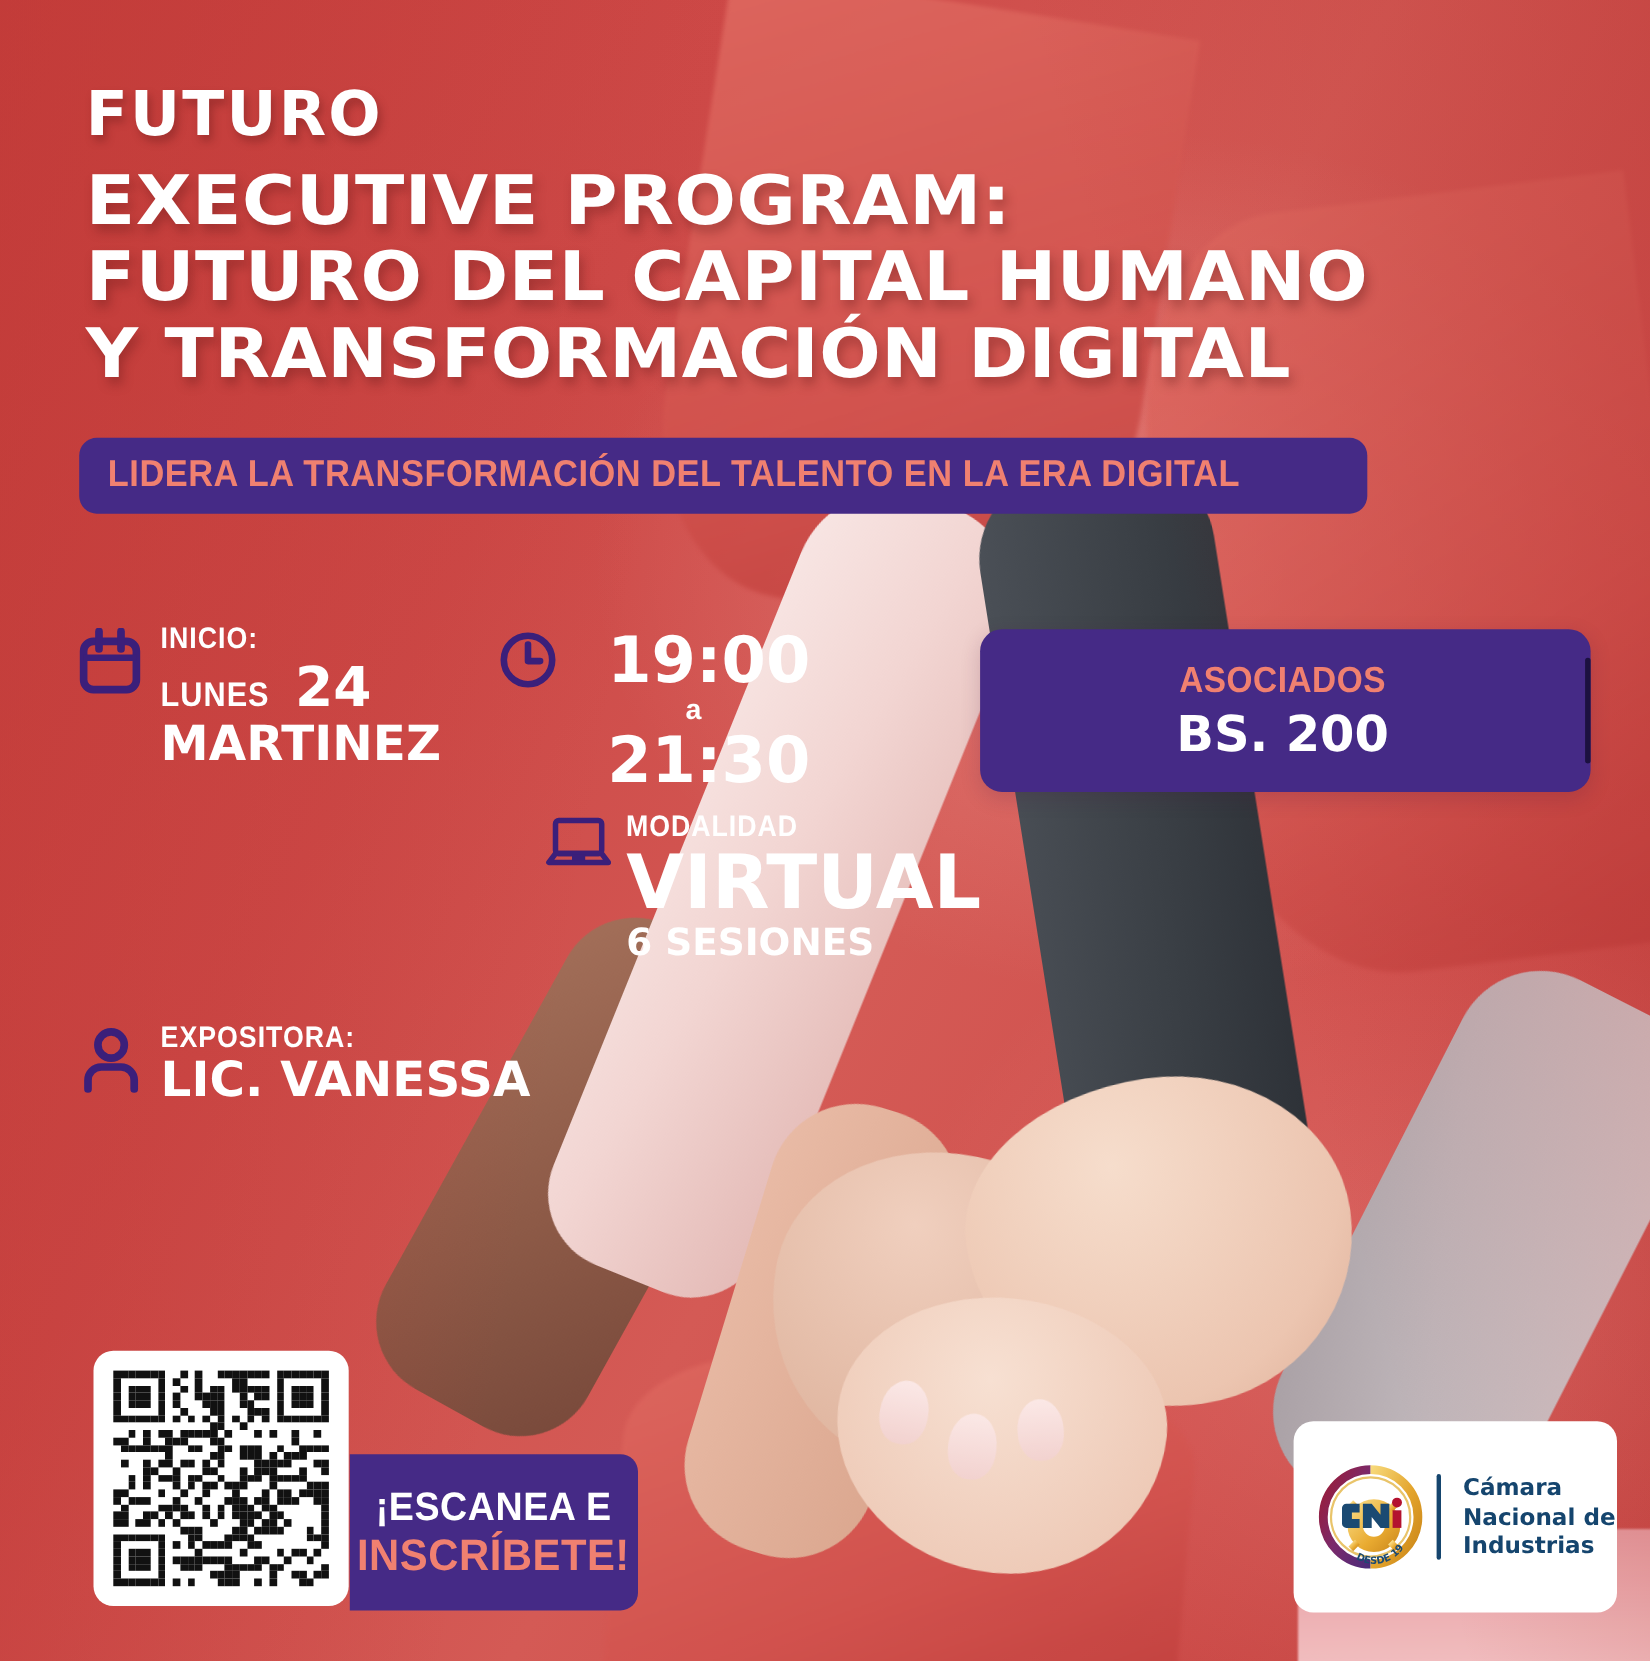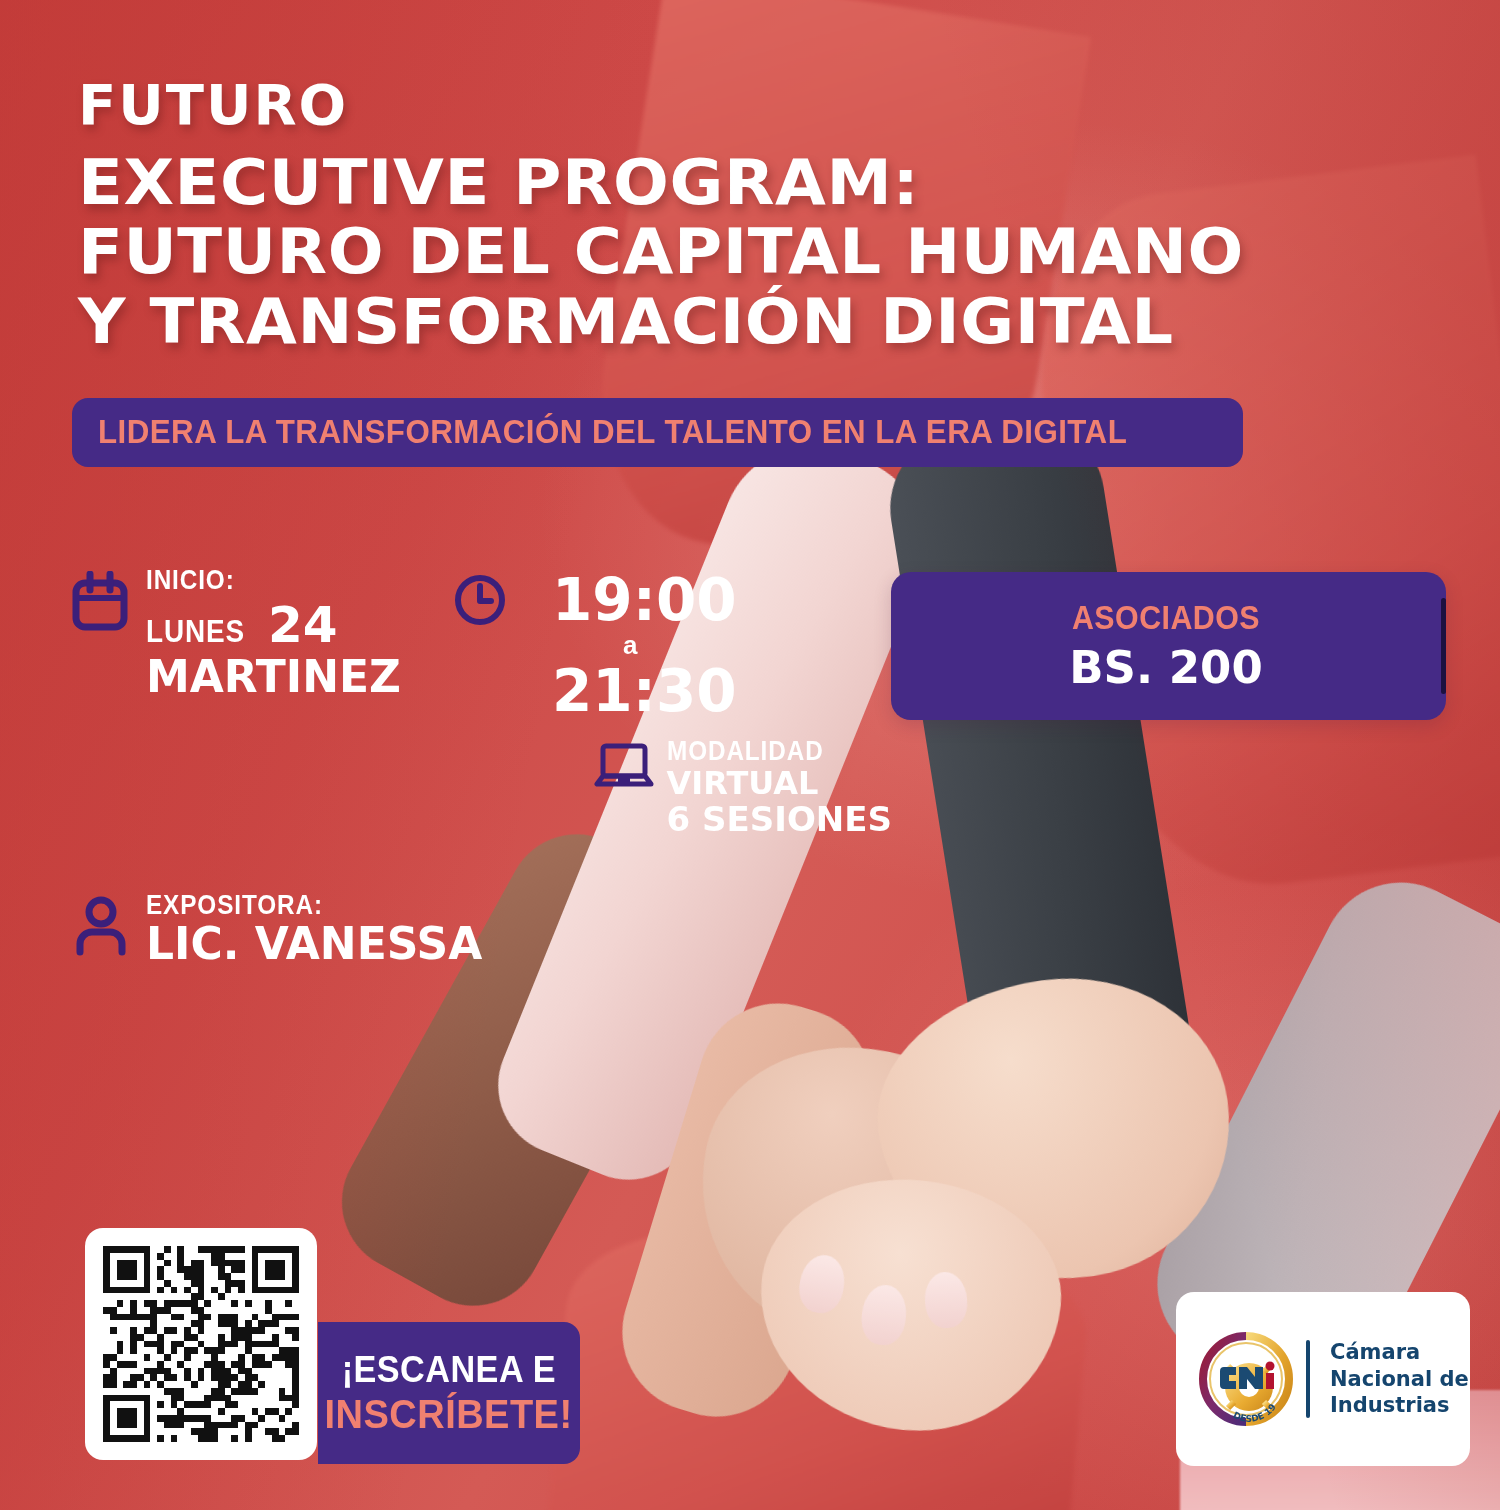--- a/index.html
+++ b/index.html
@@ -234,21 +234,21 @@
       <div class="row" style="margin-top:36px;justify-content:flex-end;">
         <div class="ico">
           <svg width="62" height="52" viewBox="0 0 62 52">
             <rect x="10" y="4" width="42" height="30" rx="3" fill="none" stroke="#3b1f7a" stroke-width="5"></rect>
             <path d="M4 42 L58 42 L52 34 L10 34 Z" fill="none" stroke="#3b1f7a" stroke-width="5" stroke-linejoin="round"></path>
             <rect x="25" y="35" width="12" height="5" fill="#3b1f7a"></rect>
           </svg>
         </div>
         <div class="rtext">
           <span class="lbl">MODALIDAD</span>
-          <span class="big" style="font-size:32px;">VIRTUAL</span>
+          <span class="big" style="font-size:68px;">VIRTUAL</span>
           <span class="med">6 SESIONES</span>
         </div>
       </div>
 
       <div class="row" style="margin-top:52px;">
         <div class="ico">
           <svg width="58" height="62" viewBox="0 0 58 62">
             <circle cx="29" cy="16" r="12" fill="none" stroke="#3b1f7a" stroke-width="7"></circle>
             <path d="M8 56 v-8 a12 12 0 0 1 12 -12 h18 a12 12 0 0 1 12 12 v8" fill="none" stroke="#3b1f7a" stroke-width="7" stroke-linecap="round"></path>
           </svg>

